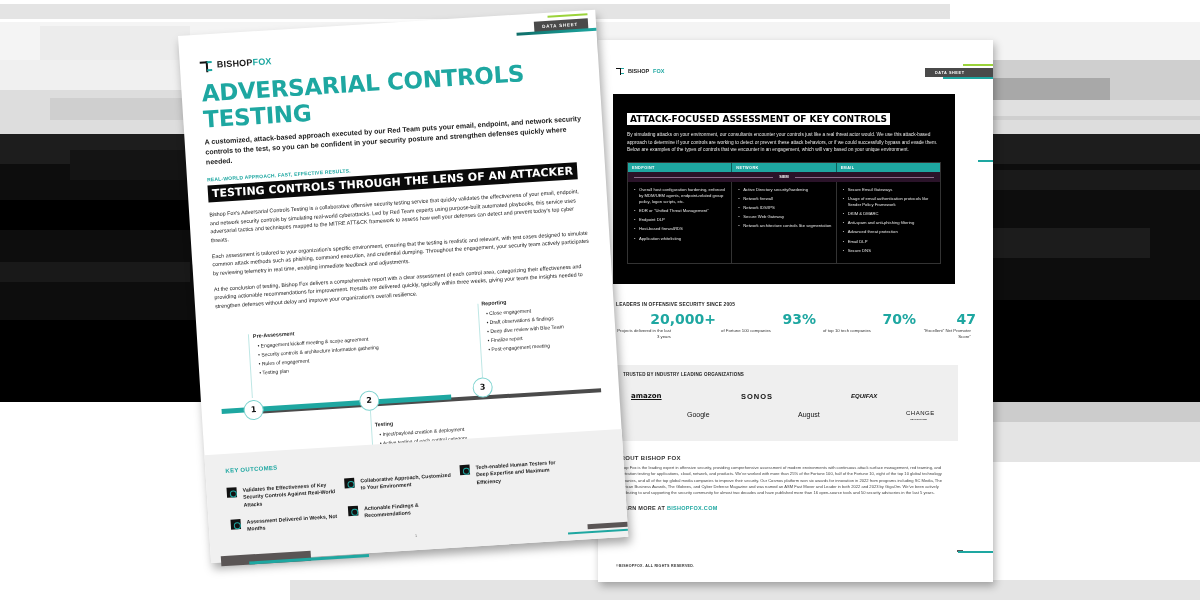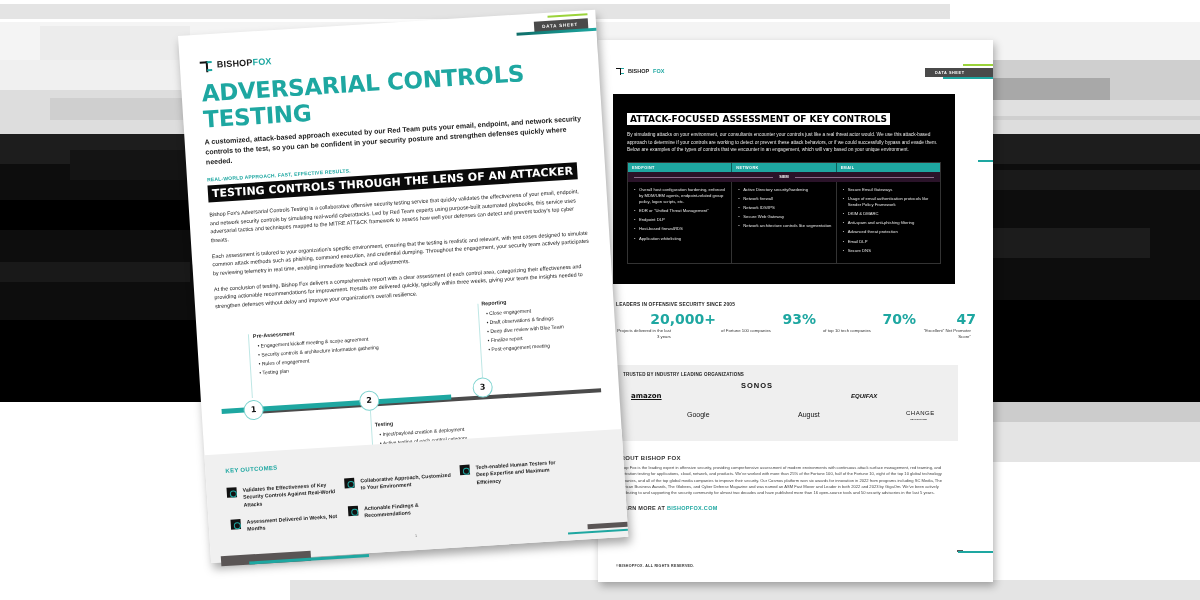--- a/index.html
+++ b/index.html
@@ -223,21 +223,21 @@
         <div class="stat" style="width:60px">
           <div class="stat-num">47</div>
           <div class="stat-label">"Excellent" Net Promoter Score"</div>
         </div>
       </div>
     </div>
 
     <div class="trusted">
       <div class="trusted-title">TRUSTED BY INDUSTRY LEADING ORGANIZATIONS</div>
       <div class="brand" style="left:18px;top:27px;font-size:7px;font-family:'DejaVu Sans',sans-serif;text-decoration:underline;">amazon</div>
-      <div class="brand" style="left:128px;top:16px;font-size:7.5px;letter-spacing:1px;">SONOS</div>
+      <div class="brand" style="left:128px;top:27px;font-size:7.5px;letter-spacing:1px;">SONOS</div>
       <div class="brand" style="left:238px;top:28px;font-size:6px;font-style:italic;">EQUIFAX</div>
       <div class="brand" style="left:74px;top:46px;font-size:7px;font-weight:400;">Google</div>
       <div class="brand" style="left:185px;top:46px;font-size:7px;font-weight:400;">August</div>
       <div class="brand" style="left:293px;top:45px;font-size:6px;font-weight:400;letter-spacing:0.5px;">CHANGE</div>
       <div class="brand" style="left:297px;top:53px;font-size:2.5px;font-weight:700;">HEALTHCARE</div>
     </div>
 
     <div class="about">
       <div class="about-title">ABOUT BISHOP FOX</div>
       <div class="about-text">Bishop Fox is the leading expert in offensive security, providing comprehensive assessment of modern environments with continuous attack surface management, red teaming, and penetration testing for applications, cloud, network, and products. We've worked with more than 25% of the Fortune 100, half of the Fortune 10, eight of the top 10 global technology companies, and all of the top global media companies to improve their security. Our Cosmos platform won six awards for innovation in 2022 from programs including SC Media, The American Business Awards, The Globees, and Cyber Defense Magazine and was named an ASM Fast Mover and Leader in both 2022 and 2023 by GigaOm. We've been actively contributing to and supporting the security community for almost two decades and have published more than 16 open-source tools and 50 security advisories in the last 5 years.</div>

